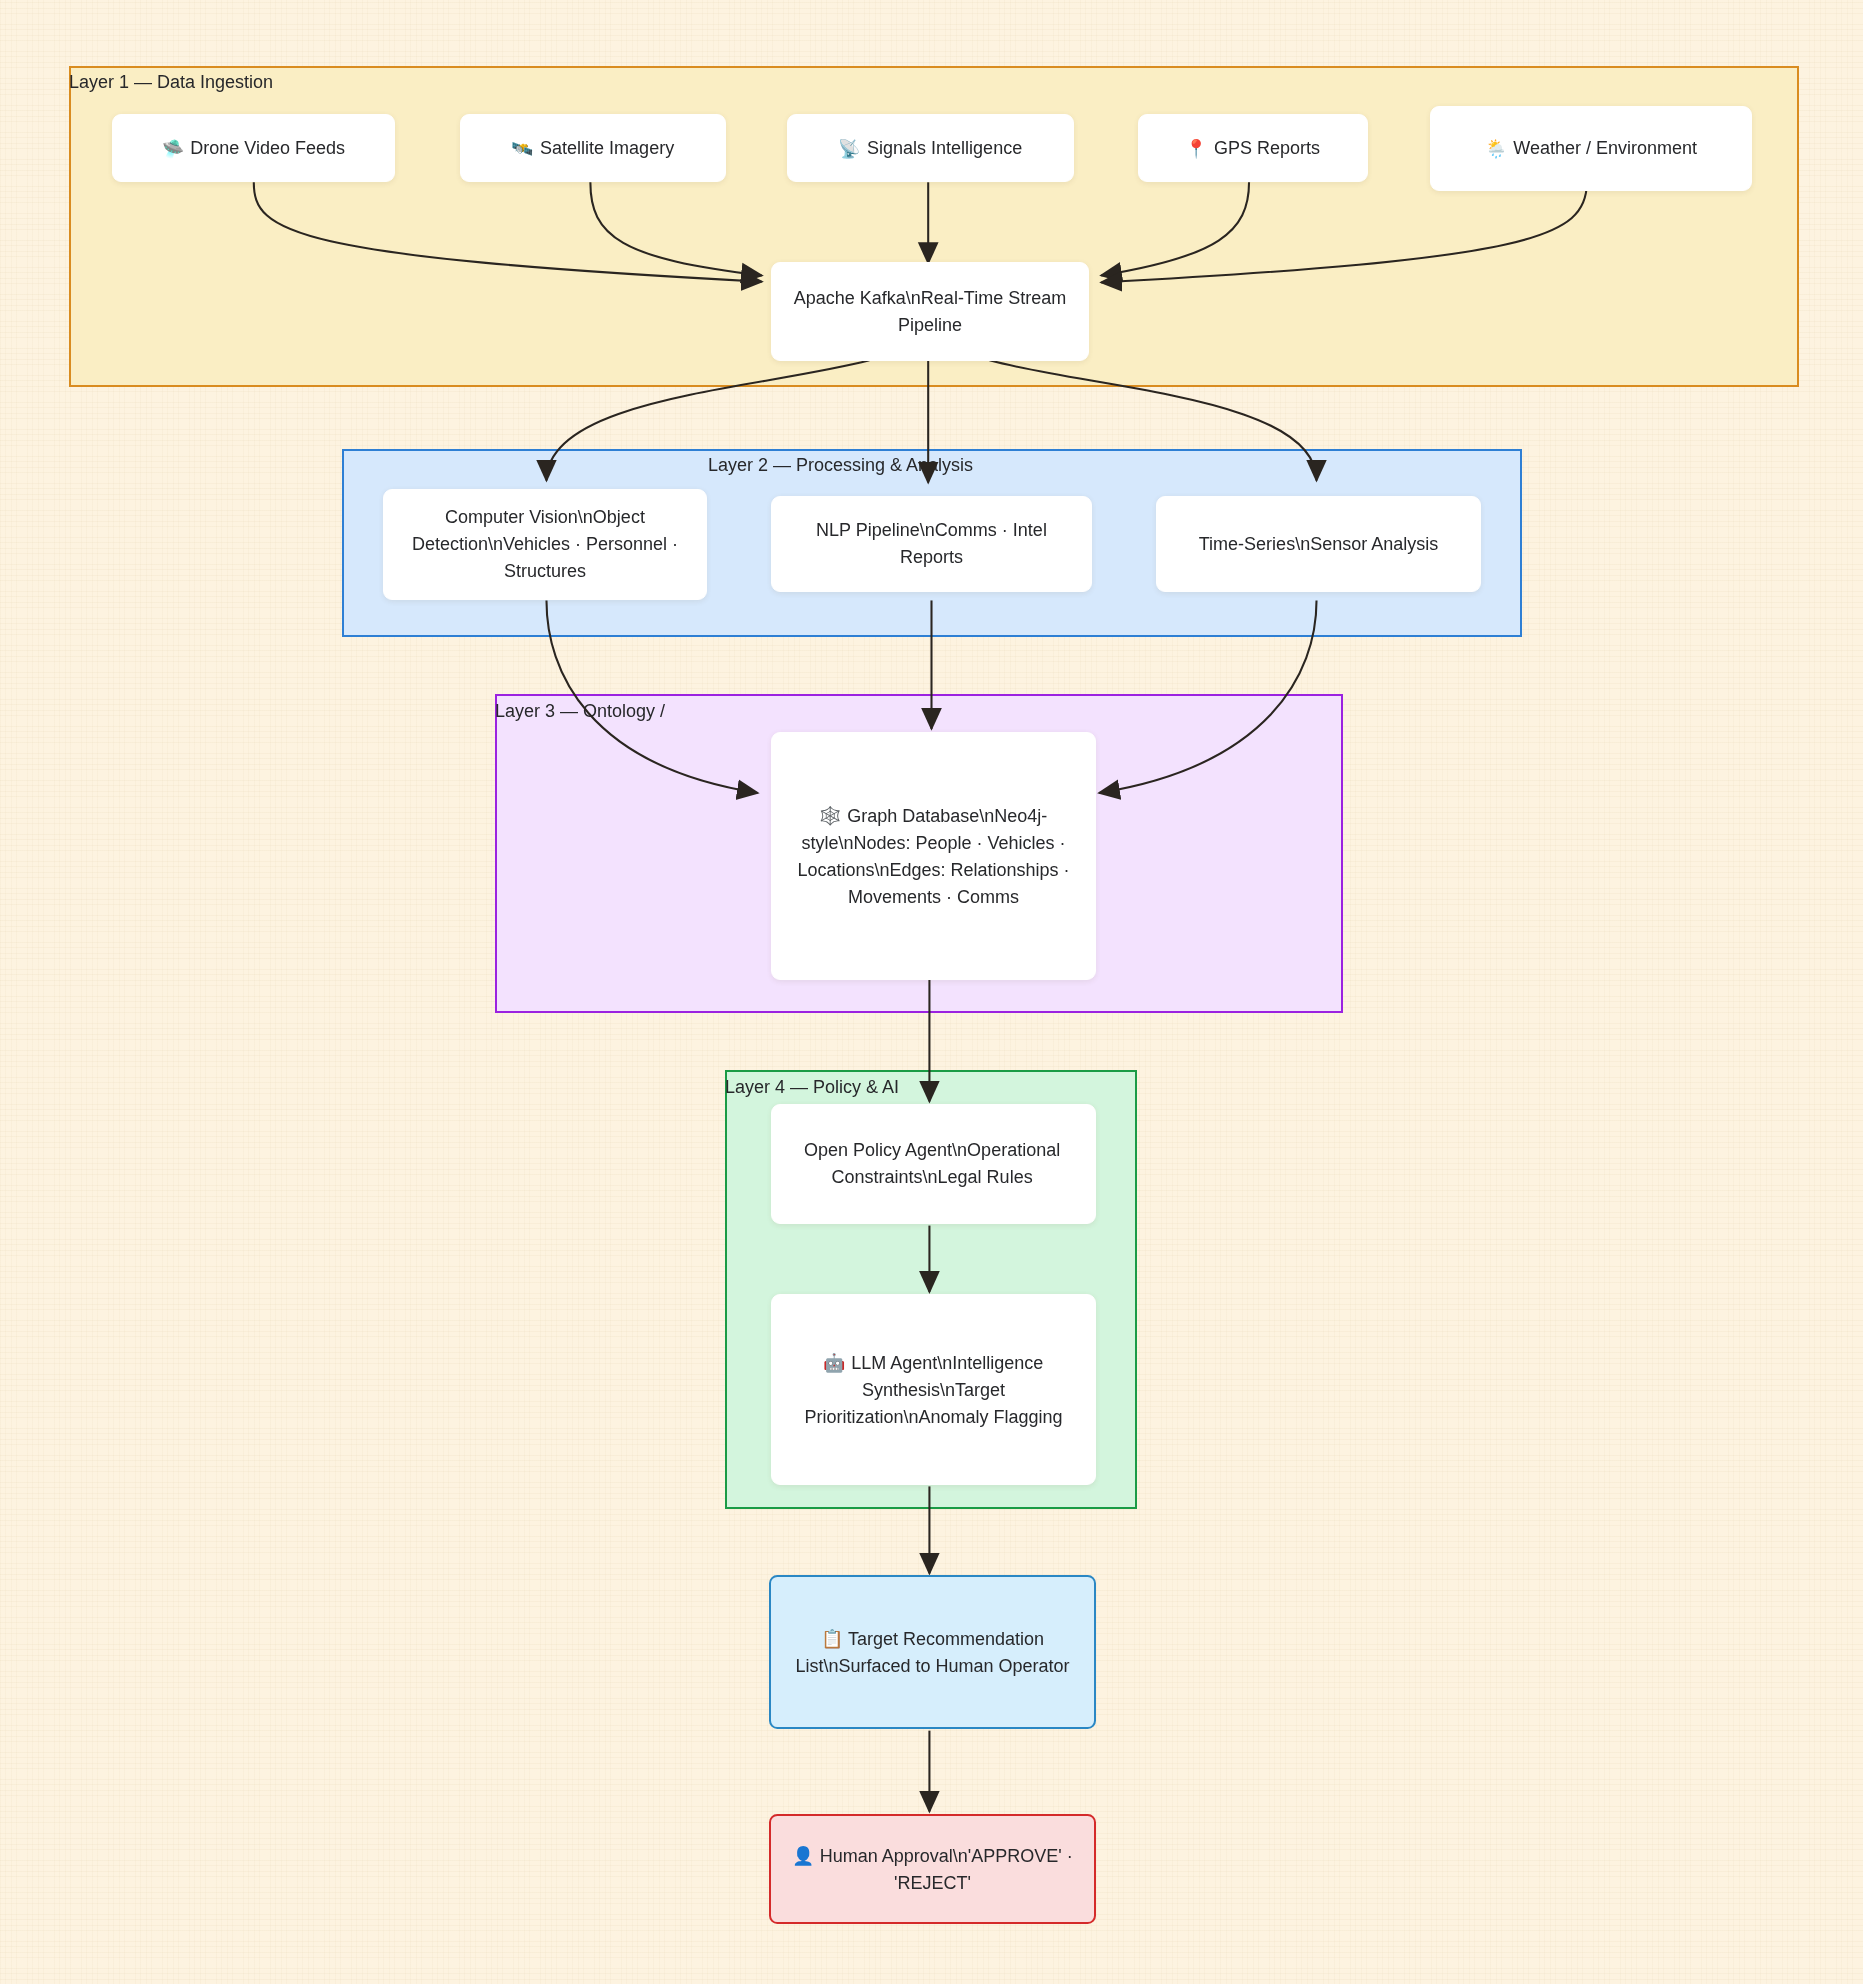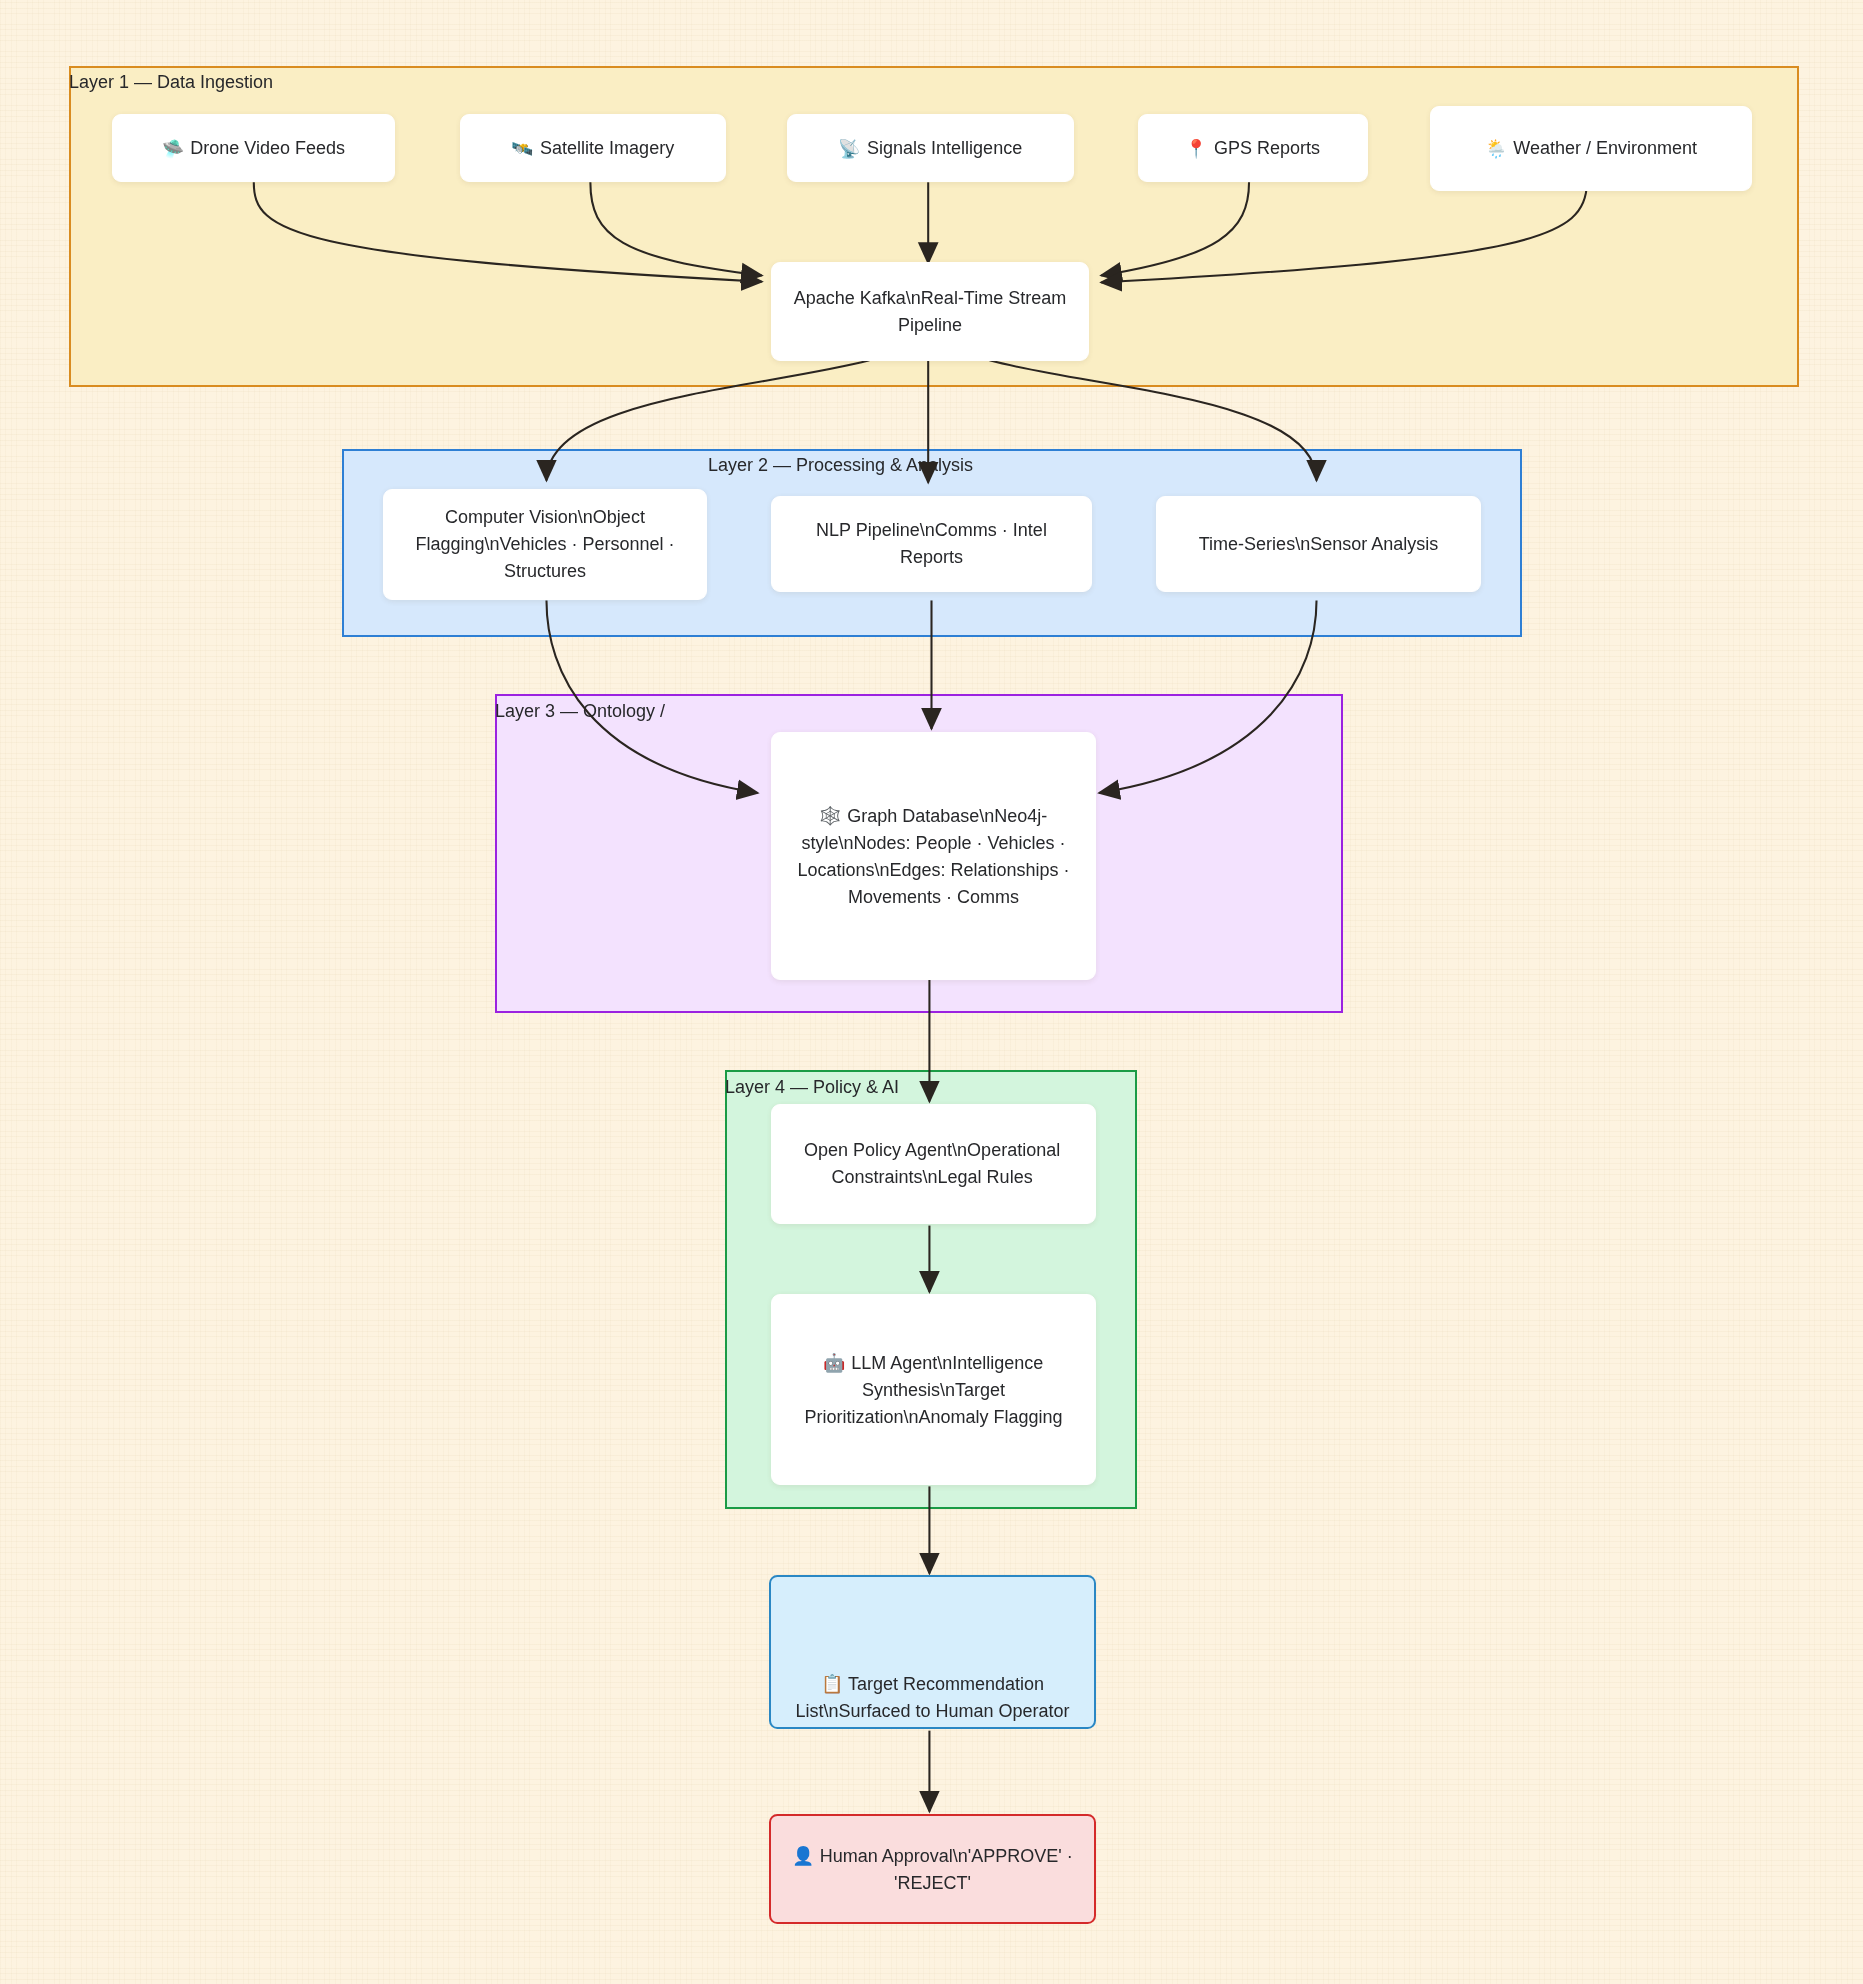--- a/index.html
+++ b/index.html
@@ -34,21 +34,21 @@
     font-size:18px;line-height:1.50;
     color:#27282b;
     border-radius:9px;
     z-index:4;
     padding:2.5px 10.8px;
   }
   .node-white{
     background:#ffffff;border:0.8px solid #ffffff;
     box-shadow:0 1.7px 5px rgba(120,100,60,.10);
   }
-  .node-blue{background:#d6eefc;border:2.1px solid #2a87c4;border-radius:8.3px;align-items:flex-end;}
+  .node-blue{background:#d6eefc;border:2.1px solid #2a87c4;border-radius:8.3px;}
   .node-red{background:#fadddd;border:2.1px solid #d42a2a;border-radius:8.3px;}
 
   .emoji{font-family:"DejaVu Sans",sans-serif;}
 </style>
 </head>
 <body>
 
 <div id="texture"></div>
 
 <div id="canvas">
@@ -123,21 +123,21 @@
     <span class="emoji">🌦️</span>
     <span style="width:5.8px"></span>
     <span>Weather / Environment</span>
   </div>
 
   <div class="node node-white" style="left:771px;top:262px;width:318px;height:99px;">
     <span>Apache Kafka\nReal-Time Stream Pipeline</span>
   </div>
 
   <div class="node node-white" style="left:383px;top:489px;width:324px;height:111px;">
-    <span>Computer Vision\nObject Flagging\nVehicles · Personnel · Structures</span>
+    <span>Computer Vision\nObject Detection\nVehicles · Personnel · Structures</span>
   </div>
 
   <div class="node node-white" style="left:771px;top:496px;width:321px;height:96px;">
     <span>NLP Pipeline\nComms · Intel Reports</span>
   </div>
 
   <div class="node node-white" style="left:1156px;top:496px;width:325px;height:96px;">
     <span>Time-Series\nSensor Analysis</span>
   </div>
 

